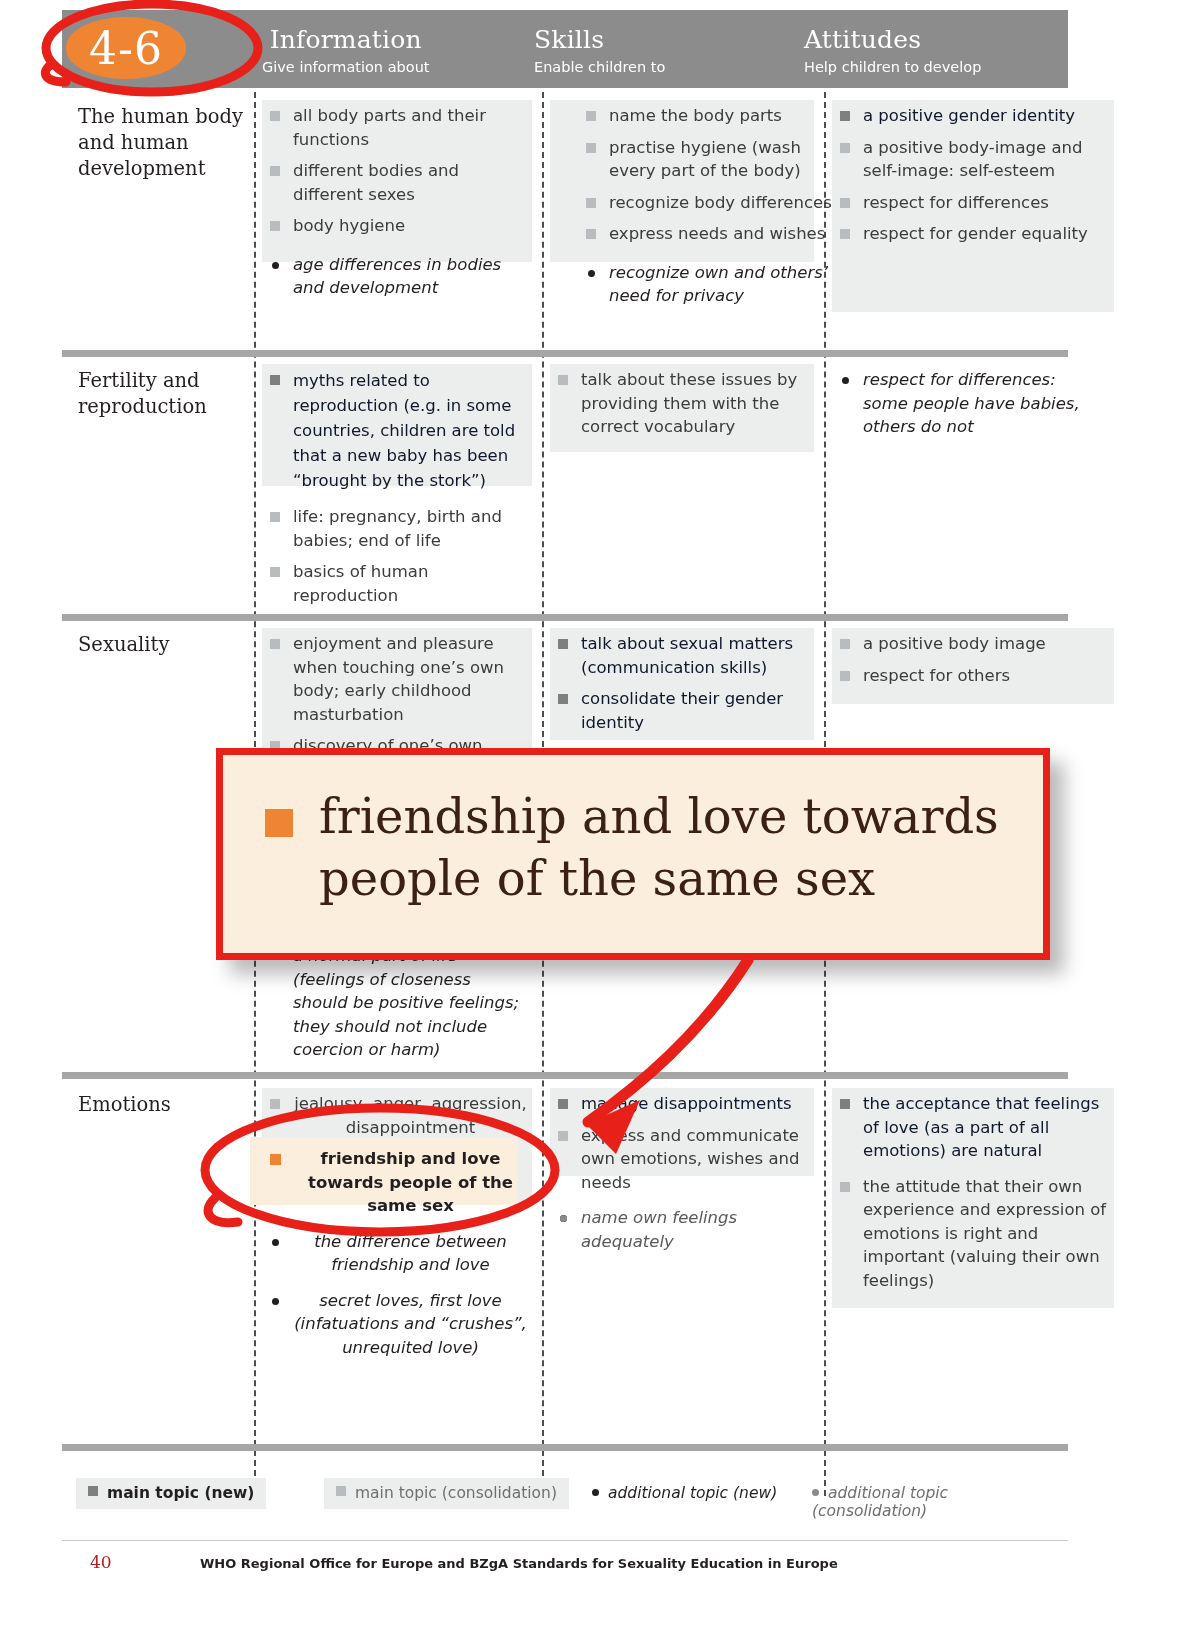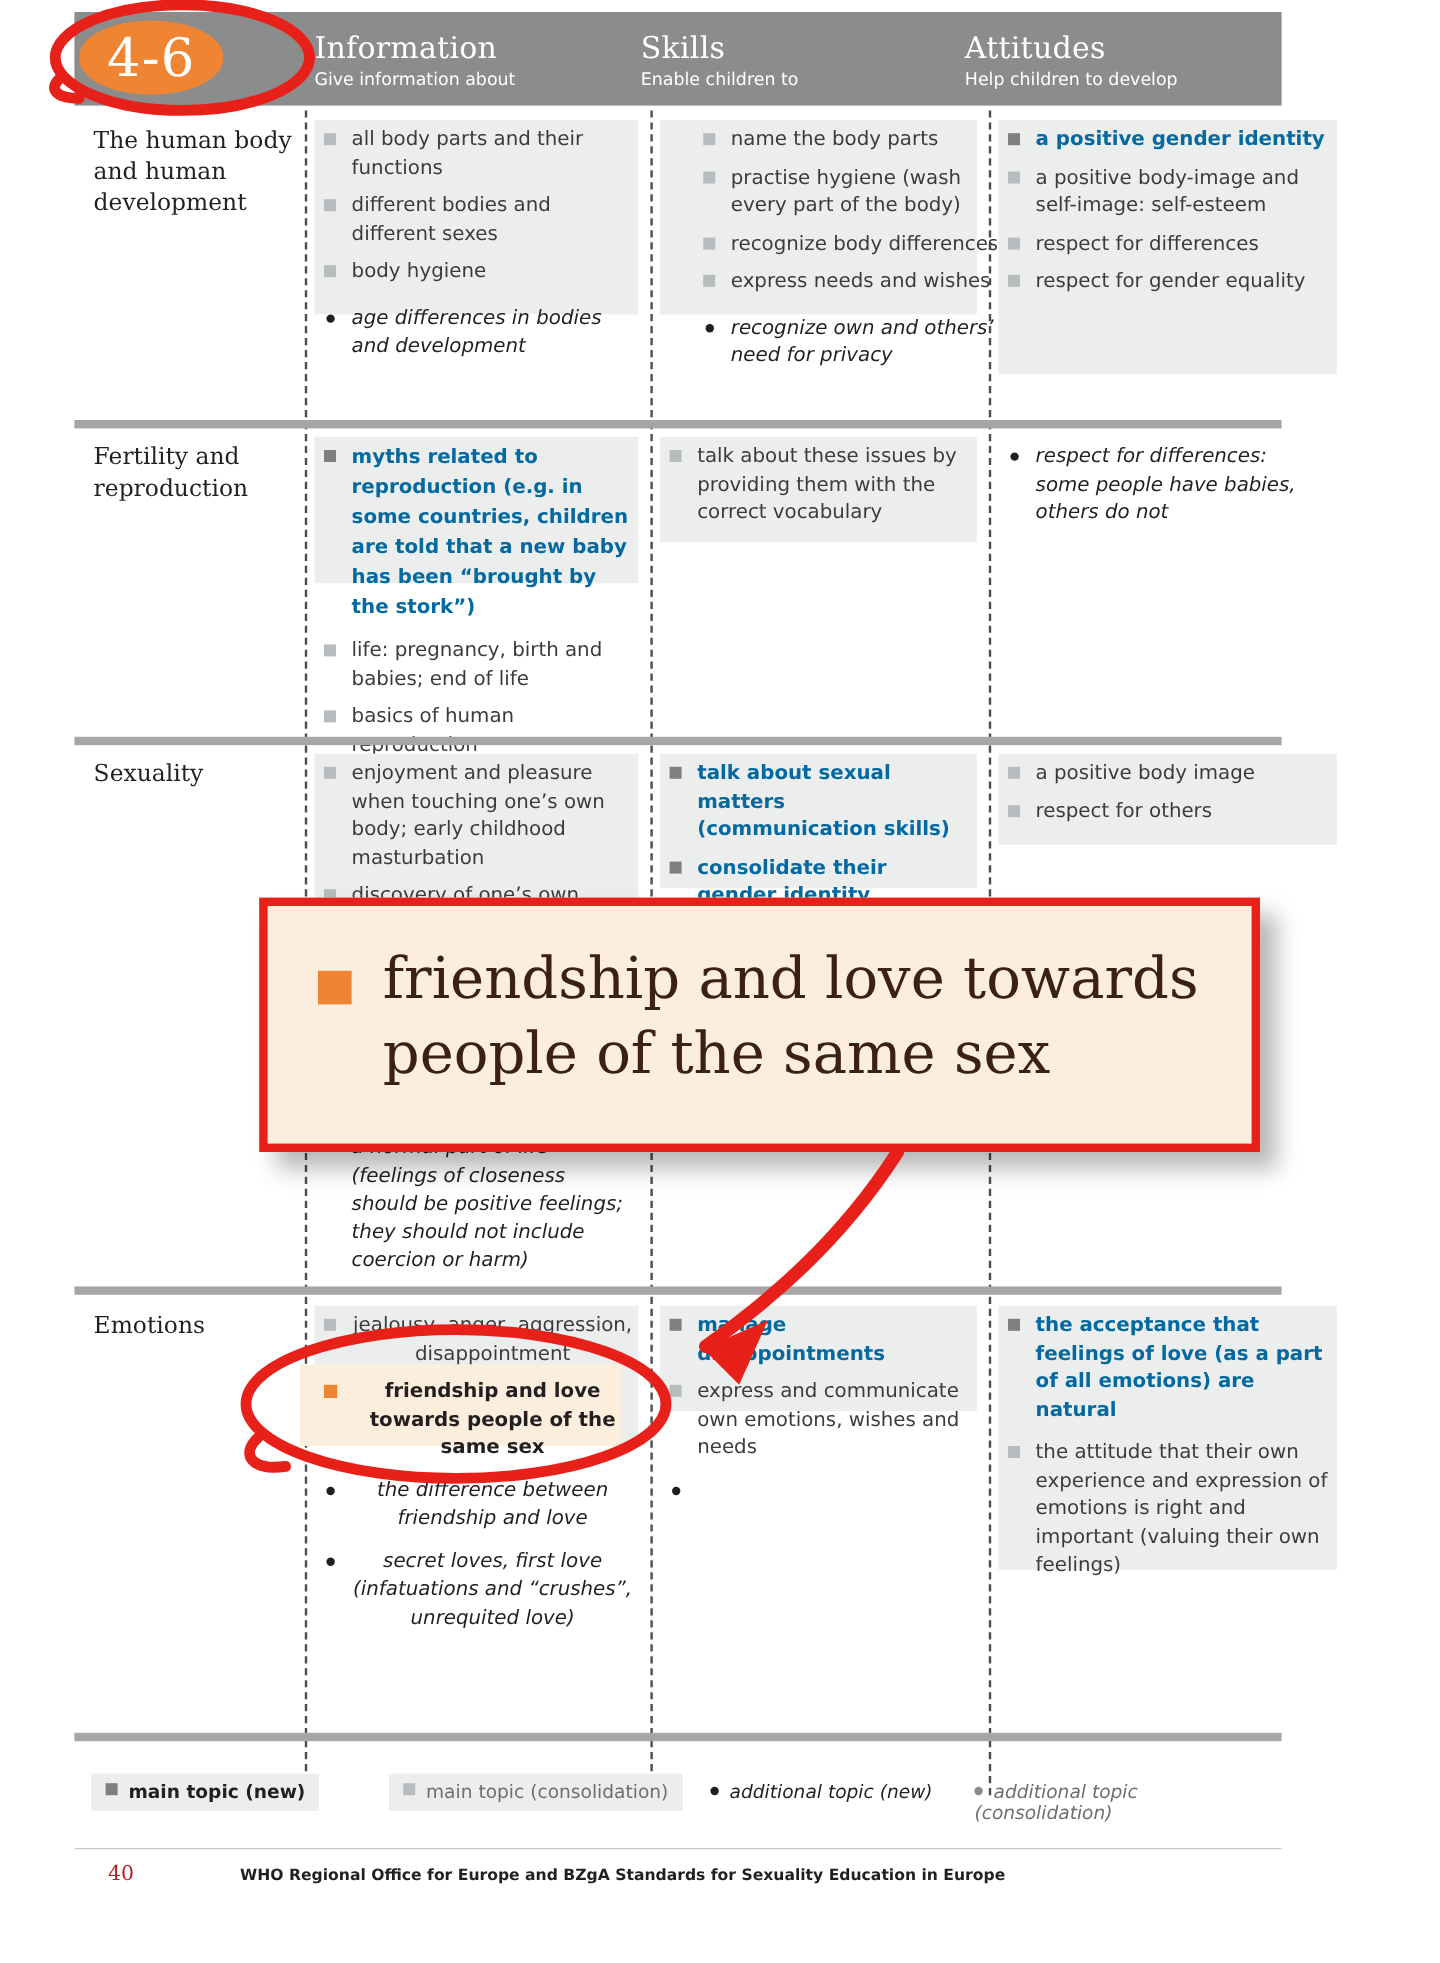--- a/index.html
+++ b/index.html
@@ -10,21 +10,21 @@
     color:#231f20;
     overflow:hidden;
   }
   .page { position:absolute; left:0; top:0; width:1200px; height:1636px; }
 
   
   .header { position:absolute; left:62px; top:10px; width:1006px; height:78px; background:#8c8c8c; }
   .hdr-col { position:absolute; top:0; height:78px; color:#ffffff; }
   .hdr-title { font-family:"DejaVu Serif", serif; font-size:25px; font-weight:400; letter-spacing:0.2px; }
   .hdr-sub { font-family:"DejaVu Sans", sans-serif; font-size:14.5px; margin-top:5px; }
-  .col-info { left:200px; }
+  .col-info { left:200px;text-align:center; }
   .col-skills { left:472px; }
   .col-att { left:742px; }
   .hdr-pad { padding-top:15px; padding-left:0; }
 
   
   .age-badge {
     position:absolute; left:66px; top:17px; width:120px; height:62px;
     background:#ef8432; border-radius:62px/31px;
     color:#ffffff; font-family:"DejaVu Serif", serif; font-size:44px;
     display:flex; align-items:center; justify-content:center; letter-spacing:1px;
@@ -42,21 +42,21 @@
   .cell { position:absolute; }
   .shade { position:absolute; background:#eceded; }
 
   ul.list { list-style:none; margin:0; padding:0; }
   ul.list li { position:relative; padding-left:23px; margin-bottom:8px; font-size:16.5px; line-height:23.5px; }
   li .mk { position:absolute; left:0; top:7px; }
   .mk-sq-dark { width:10px; height:10px; background:#7f7f7f; display:block; }
   .mk-sq-light { width:10px; height:10px; background:#b9bcbe; display:block; }
   .mk-sq-orange { width:11px; height:11px; background:#ef8432; display:block; }
   .mk-dot { width:7px; height:7px; background:#231f20; border-radius:50%; display:block; left:2px; position:absolute; top:9px; }
-  li.bold { font-weight:bold; color:#0369a1; }
+  li.bold { font-weight:normal; color:#0f172a; }
   li.plain { color:#3b3b3b; }
   li.ital { font-style:italic; color:#231f20; }
   li.ital-light { font-style:italic; color:#5a5a5a; }
   li.orange-item { font-weight:bold; }
 
   
   .callout {
     position:absolute; left:216px; top:748px; width:834px; height:212px;
     background:#fbeedd; border:7px solid #e8201a; box-sizing:border-box;
     box-shadow:14px 14px 18px rgba(0,0,0,0.28);
@@ -269,20 +269,21 @@
   <div class="shade" style="left:550px; top:1088px; width:264px; height:88px;"></div>
   <div class="cell" style="left:558px; top:1092px; width:250px;">
     <ul class="list">
       <li class="bold"><span class="mk">
             <span class="mk-sq-dark"></span>
           </span><span>manage disappointments</span></li>
       <li class="plain"><span class="mk">
             <span class="mk-sq-light"></span>
           </span><span>express and communicate own emotions, wishes and needs</span></li>
       <li class="ital" style="margin-top:12px;"><span class="mk-dot"></span></li>
+      <li class="ital-light" style="margin-top:12px;"><span class="mk-dot" style="background:#8a8a8a;"></span><span>name own feelings adequately</span></li>
     </ul>
   </div>
 
   <div class="shade" style="left:832px; top:1088px; width:282px; height:220px;"></div>
   <div class="cell" style="left:840px; top:1092px; width:268px;">
     <ul class="list">
       <li class="bold"><span class="mk">
             <span class="mk-sq-dark"></span>
           </span><span>the acceptance that feelings of love (as a part of all emotions) are natural</span></li>
       <li class="plain" style="margin-top:12px;"><span class="mk">

